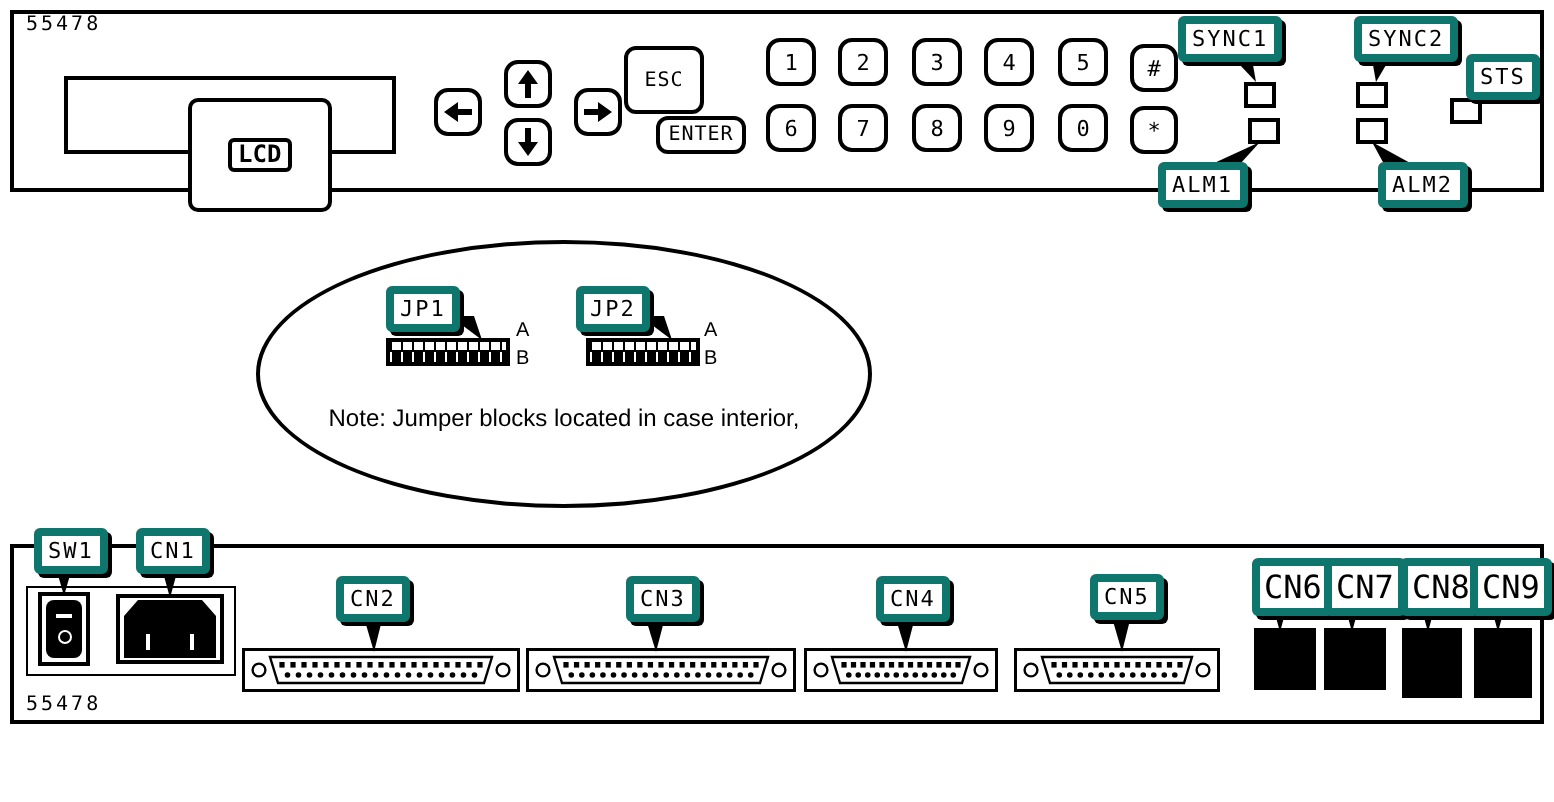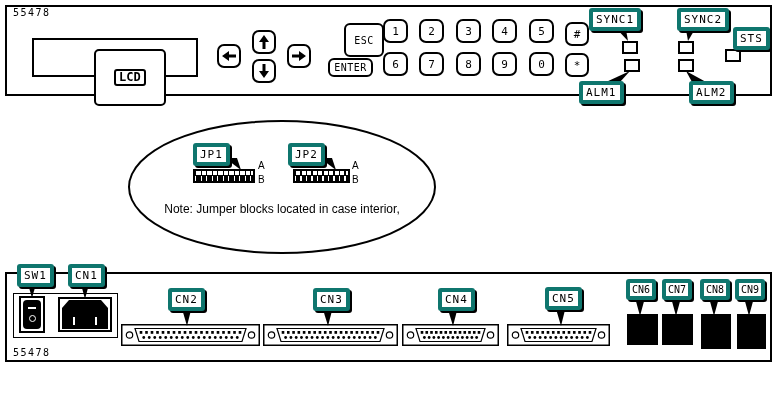--- a/index.html
+++ b/index.html
@@ -20,21 +20,21 @@
   .fnkey { border-radius:6px; font-size:10px; letter-spacing:0.5px; }
   
   .lcd-box { position:absolute; border:2px solid #000; background:#fff; z-index:2; }
   .lcd-badge { position:absolute; border:2px solid #000; border-radius:5px; padding:18px; background:#fff; z-index:3; }
   .lcd-badge .inner { border:2px solid #000; border-radius:3px; padding:0 3px;
          font:bold 12px "DejaVu Sans Mono",monospace; line-height:13px; }
   
   .callout { position:absolute; border:4px solid #0f766e; border-radius:3px; background:#fff;
              box-shadow:2px 2px 0 #000; padding:1px 3px; white-space:nowrap;
              font:11px "DejaVu Sans Mono",monospace; letter-spacing:1px; z-index:6; }
-  .callout.small { font-size:10px; letter-spacing:0; padding:1px 2px; }
+  .callout.small { font-size:16px; letter-spacing:0; padding:1px 2px; }
   .led { position:absolute; width:16px; height:13px; border:2px solid #000; background:#fff; z-index:2; }
   
   .ellipse { position:absolute; border:2px solid #000; border-radius:50%; background:#fff; z-index:1; }
   .note-line { position:absolute; left:128px; width:308px; text-align:center;
                font:12px "Liberation Sans",sans-serif; z-index:2; }
   .jpblock { position:absolute; border:2px solid #000; background:#fff; z-index:2;
              display:flex; flex-direction:column; }
   .jp-top { height:5px; border-bottom:1px solid #000;
             background:repeating-linear-gradient(90deg,#000 0 1.2px,#fff 1.2px 5.5px); }
   .jp-bot { flex:1; background:repeating-linear-gradient(90deg,#fff 0 1.2px,#000 1.2px 5.5px); }
@@ -81,21 +81,21 @@
     <svg class="arrow-glyph" width="12" height="14" viewBox="0 0 12 14">
         <path d="M4.5 0 V7 H1 L6 14 L11 7 H7.5 V0 Z" fill="#000"></path>
       </svg>
   </div>
   <div class="key" style="left:287px;top:44px;width:24px;height:24px">
     <svg class="arrow-glyph" width="14" height="12" viewBox="0 0 14 12">
         <path d="M0 4.5 H7 V1 L14 6 L7 11 V7.5 H0 Z" fill="#000"></path>
       </svg>
   </div>
 
-  <div class="key fnkey" style="left:344px;top:23px;width:40px;height:34px">ESC</div>
+  <div class="key fnkey" style="left:312px;top:23px;width:40px;height:34px">ESC</div>
   <div class="key fnkey" style="left:328px;top:58px;width:45px;height:19px">ENTER</div>
 
   <div class="key" style="left:383px;top:19px;width:25px;height:24px">1</div>
   <div class="key" style="left:419px;top:19px;width:25px;height:24px">2</div>
   <div class="key" style="left:456px;top:19px;width:25px;height:24px">3</div>
   <div class="key" style="left:492px;top:19px;width:25px;height:24px">4</div>
   <div class="key" style="left:529px;top:19px;width:25px;height:24px">5</div>
   <div class="key" style="left:565px;top:22px;width:24px;height:24px">#</div>
 
   <div class="key" style="left:383px;top:52px;width:25px;height:24px">6</div>

